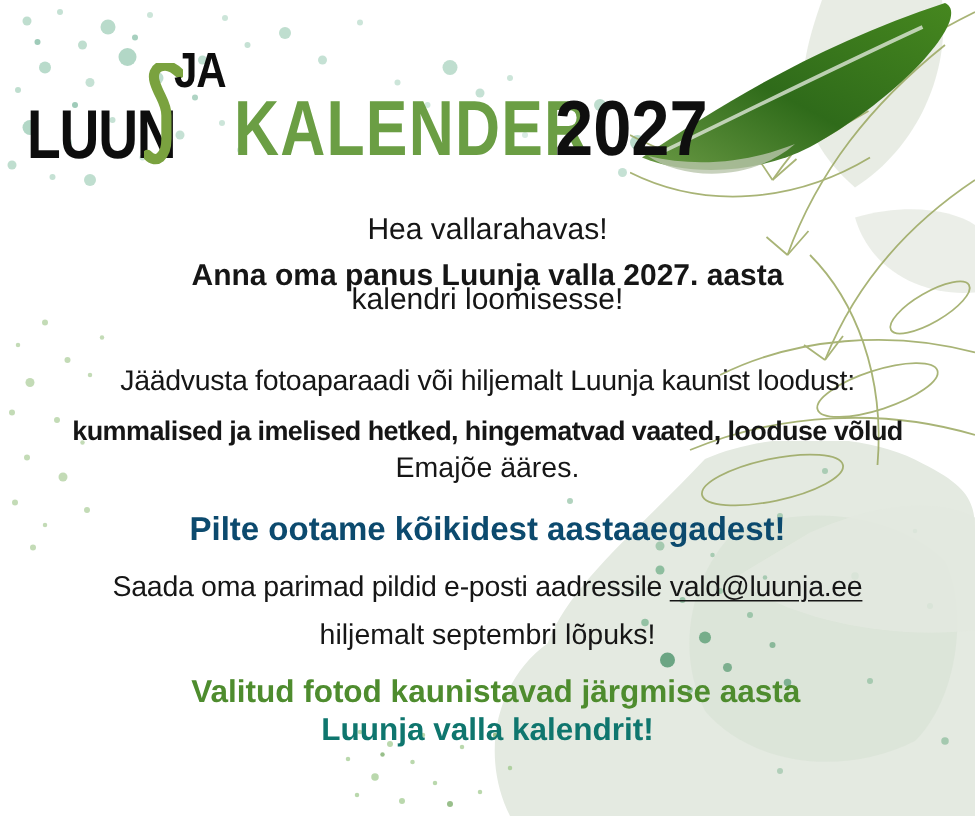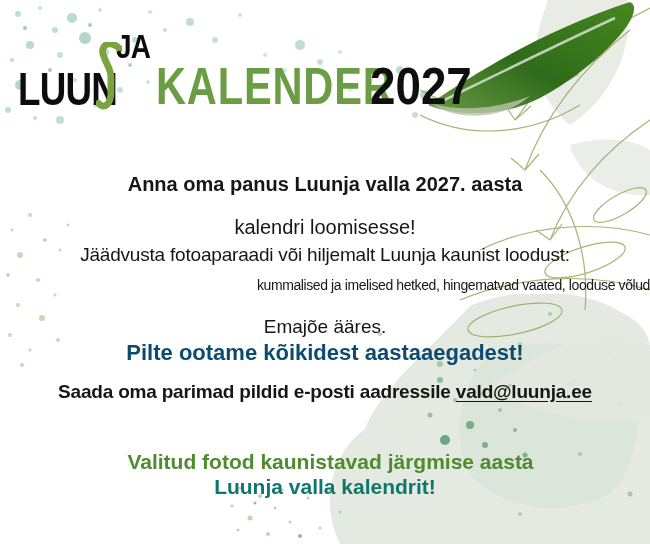--- a/index.html
+++ b/index.html
@@ -32,26 +32,26 @@
   }
   .logo-year{
     position:absolute;left:352px;bottom:2px;
     font-size:52px;font-weight:bold;line-height:1;letter-spacing:0px;
     transform:scaleX(.88);transform-origin:left bottom;color:#0f0f0f;
   }
   
   .line{position:absolute;left:0;right:0;text-align:center;z-index:2;white-space:nowrap;}
   .t-greet  {top:142px;font-size:20px;font-weight:500;}
   .t-intro1 {top:173px;font-size:20px;font-weight:700;}
-  .t-intro2 {top:216px;font-size:20px;font-weight:500;}
+  .t-intro2 {top:189px;font-size:20px;font-weight:500;}
   .t-body1  {top:244px;font-size:19px;font-weight:500;letter-spacing:-.2px;}
-  .t-body2  {top:277px;font-size:14px;font-weight:400;letter-spacing:-.4px;text-align:right;}
-  .t-body3  {top:316px;font-size:19px;font-weight:500;}
+  .t-body2  {top:277px;font-size:18px;font-weight:700;letter-spacing:-.4px;}
+  .t-body3  {top:302px;font-size:19px;font-weight:500;}
   .t-high1  {top:340px;font-size:22px;font-weight:bold;color:#0c4a6e;}
-  .t-send   {top:381px;font-size:19px;font-weight:700;letter-spacing:-.2px;}
+  .t-send   {top:381px;font-size:19px;font-weight:400;letter-spacing:-.2px;}
   .t-dead   {top:413px;font-size:19px;font-weight:500;}
   .t-high2a {top:450px;font-size:21px;font-weight:bold;color:#4e8c2e;padding-left:11px;}
   .t-high2b {top:475px;font-size:21px;font-weight:bold;color:#0f766e;}
   .email-link{color:#161616;text-decoration:underline;text-underline-offset:3px;cursor:pointer;}
 </style>
 </head>
 <body>
 
 <div class="poster">
 
@@ -218,25 +218,27 @@
   <div class="logo">
     <span class="logo-luun">LUUN</span>
     <svg class="logo-swash" viewBox="0 0 26 72">
       <path d="M24,7 C14,-3 4,3 7,13 C10,23 15,27 15,36 L15,52 C15,64 8,70 2,63" fill="none" stroke="#7aa23f" stroke-width="7" stroke-linecap="round"></path>
     </svg>
     <span class="logo-ja">JA</span>
     <span class="logo-kalender">KALENDER</span>
     <span class="logo-year">2027</span>
   </div>
 
+  <div class="line t-greet">Hea vallarahavas!</div>
   <div class="line t-intro1">Anna oma panus Luunja valla 2027. aasta</div>
   <div class="line t-intro2">kalendri loomisesse!</div>
   <div class="line t-body1">Jäädvusta fotoaparaadi või hiljemalt Luunja kaunist loodust:</div>
   <div class="line t-body2">kummalised ja imelised hetked, hingematvad vaated, looduse võlud</div>
   <div class="line t-body3">Emajõe ääres.</div>
   <div class="line t-high1">Pilte ootame kõikidest aastaaegadest!</div>
   <div class="line t-send">
     <span>Saada oma parimad pildid e-posti aadressile </span><span class="email-link">vald@luunja.ee</span>
   </div>
+  <div class="line t-dead">hiljemalt septembri lõpuks!</div>
   <div class="line t-high2a">Valitud fotod kaunistavad järgmise aasta</div>
   <div class="line t-high2b">Luunja valla kalendrit!</div>
 
 </div>
 
 </body></html>

